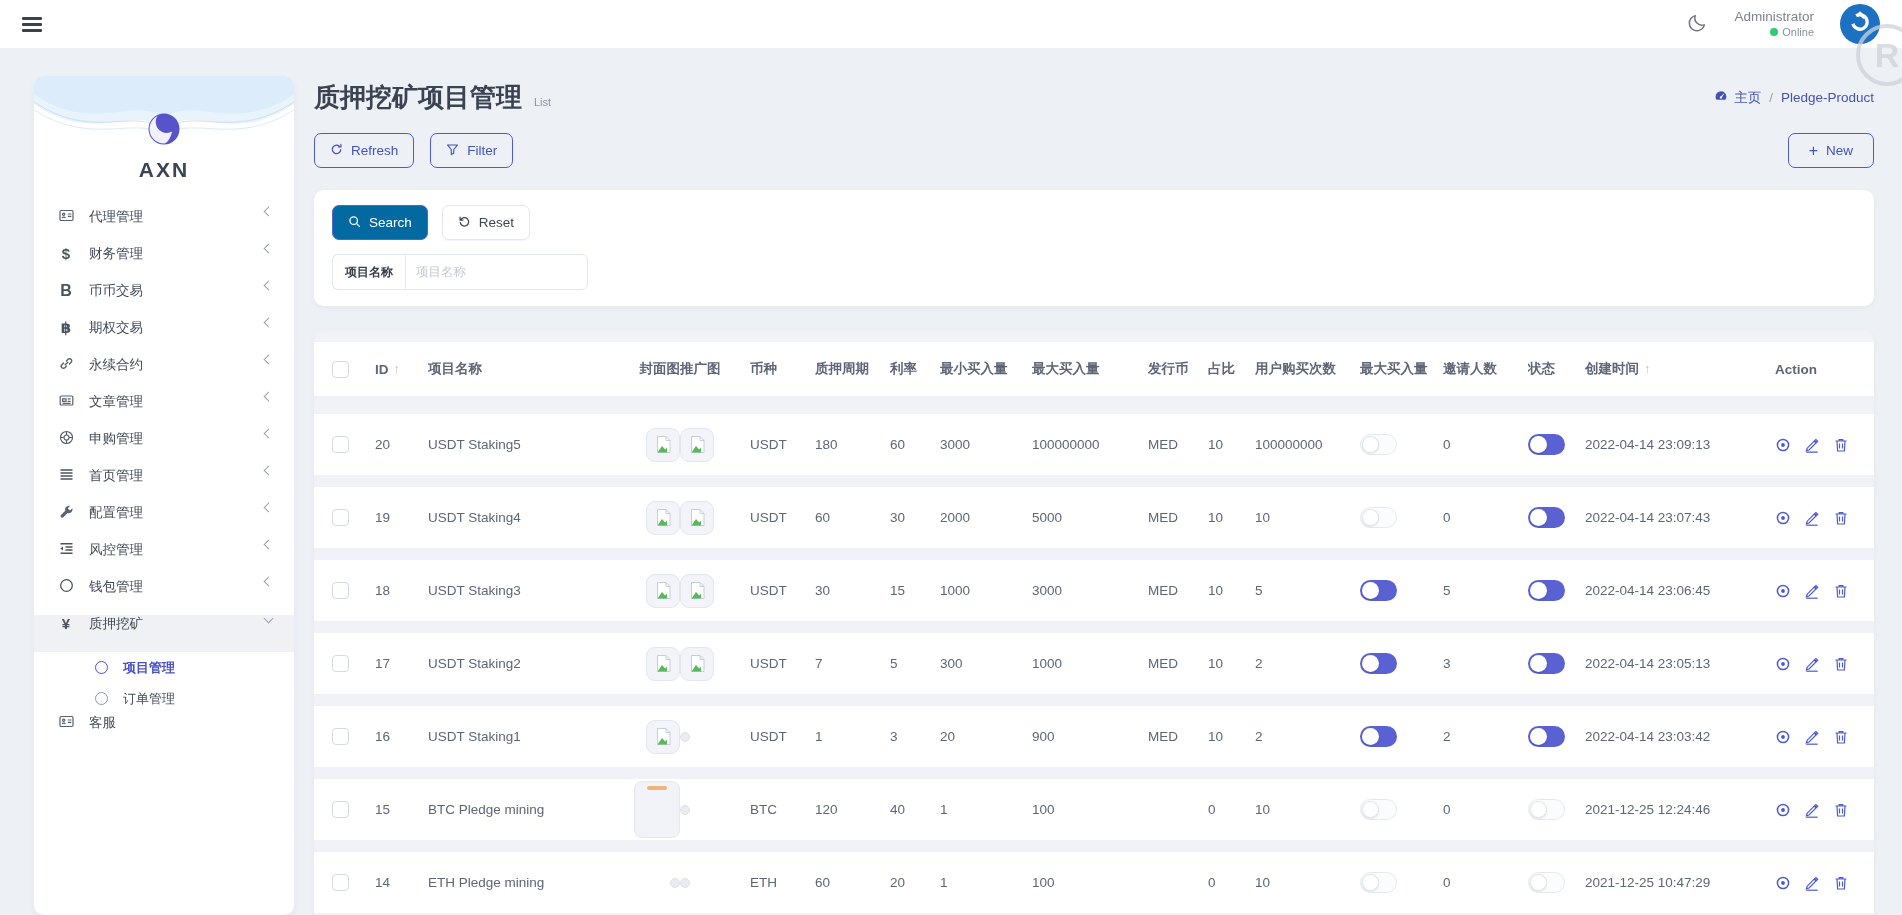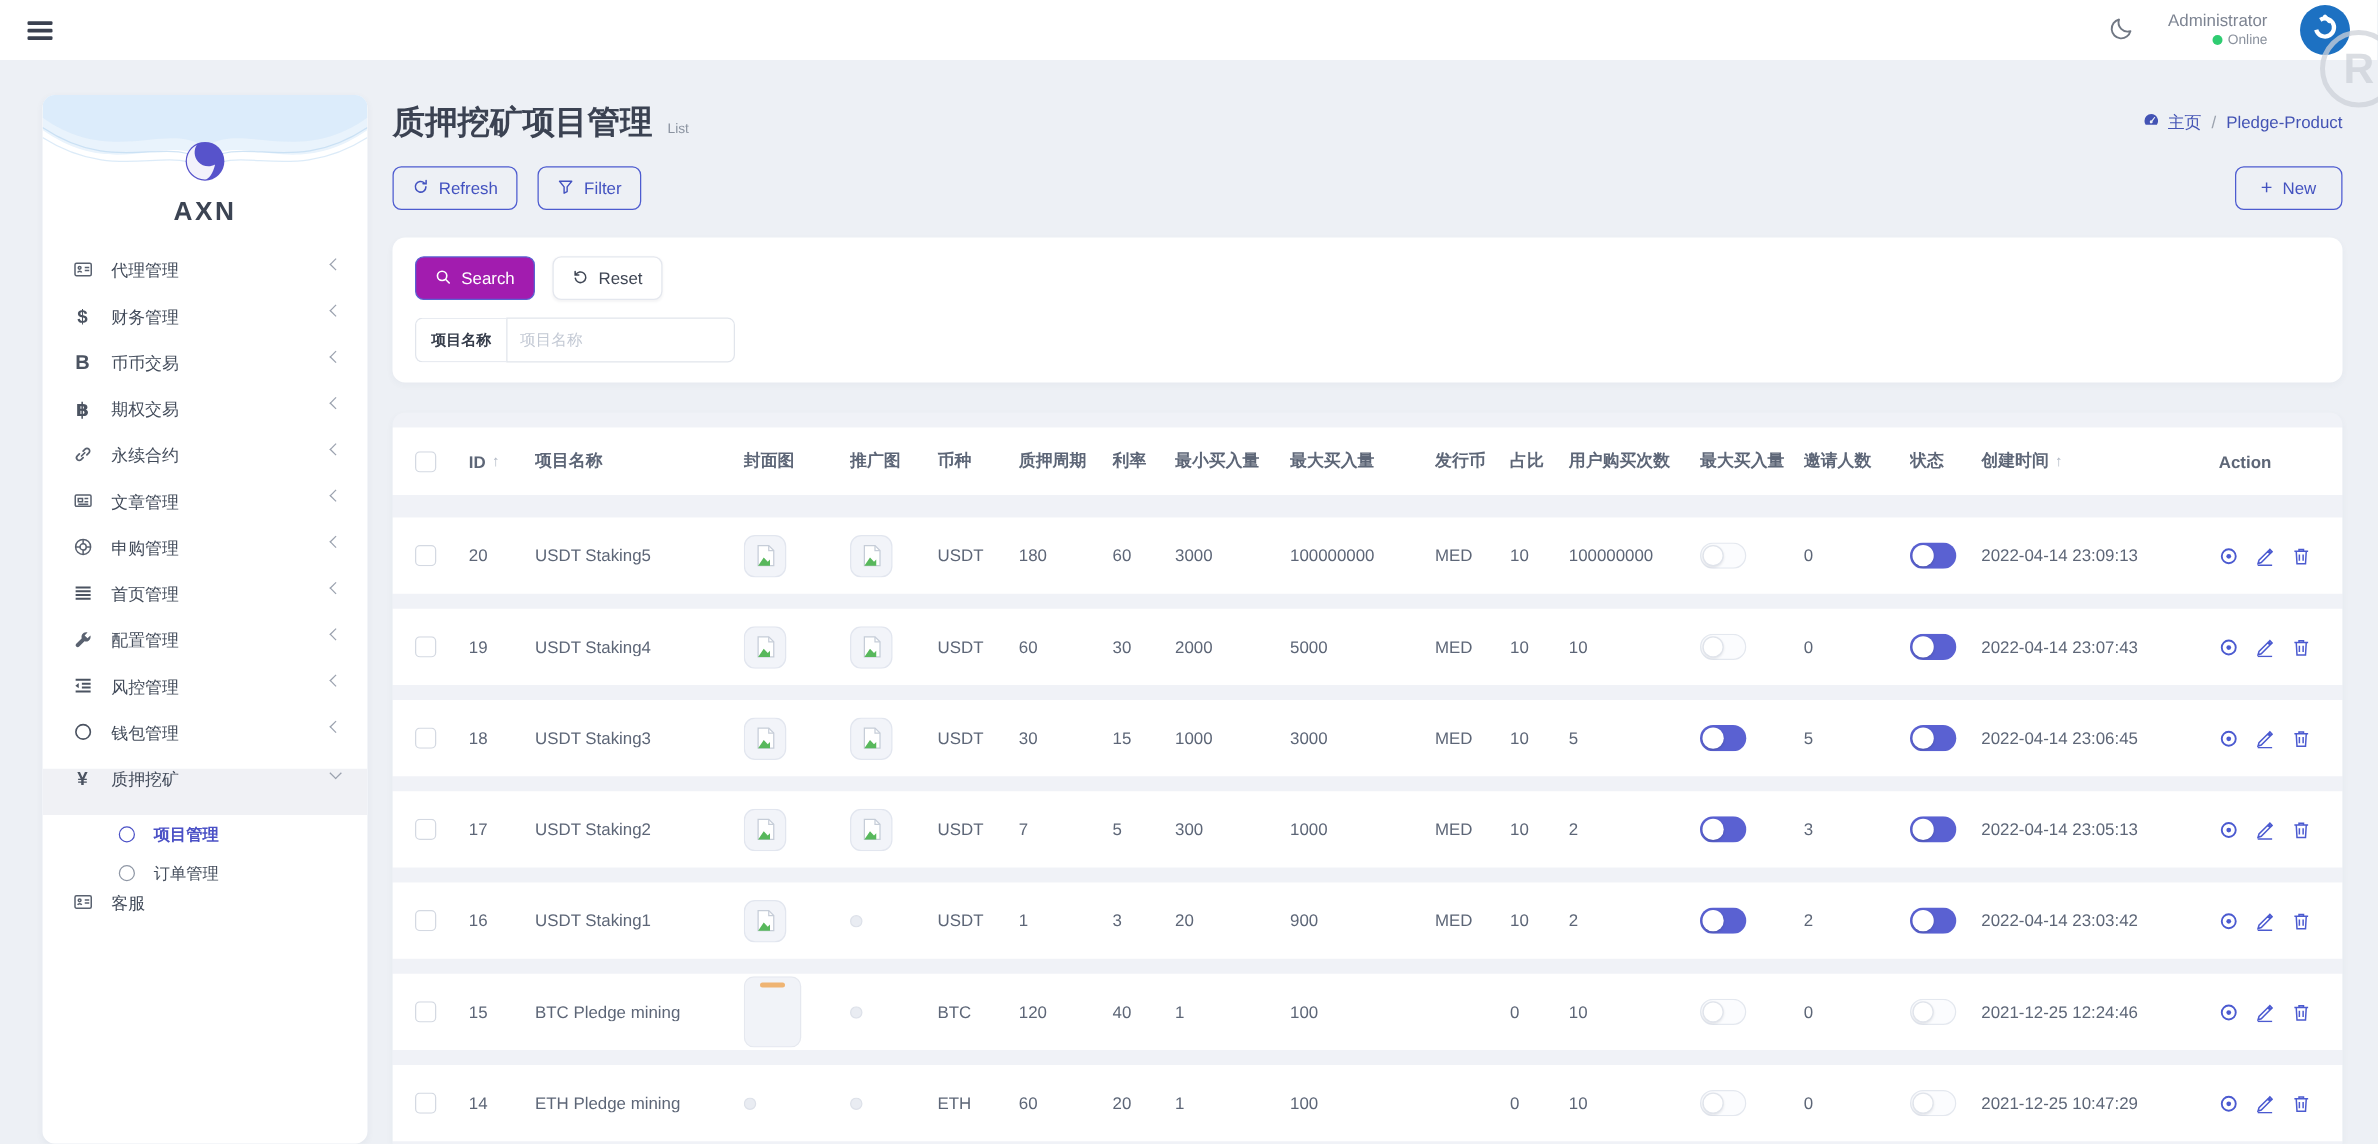--- a/index.html
+++ b/index.html
@@ -64,41 +64,41 @@
   .btn{ display:inline-flex; align-items:center; gap:8px; height:35px; padding:0 15px;
     border-radius:7px; font-size:13.5px; cursor:pointer; background:transparent; }
   .btn-outline{ border:1px solid #4d5bd0; color:#4352c0; }
   .btn-outline + .btn-outline{ margin-left:16px; }
   .btn-new{ margin-left:auto; border:1px solid #4d5bd0; color:#4352c0; padding:0 20px; }
   .plus-glyph{ font-size:16px; line-height:1; }
 
   .card{ background:#fff; border-radius:10px; box-shadow:0 2px 6px rgba(60,70,90,.04); }
   .search-card{ margin-top:22px; padding:15px 18px 16px; }
   .search-row{ display:flex; align-items:center; gap:14px; }
-  .btn-solid{ background:#a21caf; border:1px solid #5a61d2; color:#fff; }
+  .btn-solid{ background:#0369a1; border:1px solid #5a61d2; color:#fff; }
   .btn-plain{ background:#fff; border:1px solid #e4e7ee; color:#3f4654; box-shadow:0 1px 2px rgba(60,70,90,.06); }
   .filter-group{ margin-top:14px; display:flex; align-items:stretch; width:380px; }
   .filter-label{ display:flex; align-items:center; padding:0 12px; border:1px solid #e1e5ec;
     border-right:none; border-radius:6px 0 0 6px; background:#fff; font-size:12px; font-weight:bold; color:#353c4a; }
   .filter-input{ flex:0 0 168px; height:36px; border:1px solid #e1e5ec; border-radius:0 6px 6px 0;
     padding:0 10px; font-size:12.5px; color:#3f4654; outline:none; }
   .filter-input::placeholder{ color:#c3c9d4; }
 
   
   .table-card{ margin-top:24px; overflow:hidden; padding:0 18px; background:#f0f2f7; }
   .thead{ height:54px; display:flex; align-items:center; background:#fff; margin:12px -18px; padding:0 18px; }
   .hcell{ font-size:12.5px; font-weight:bold; color:#4a5264; display:flex; align-items:center; gap:5px; }
   .sort-arrow{ color:#b3bac6; font-weight:normal; font-size:12px; }
   .tbody{ background:#f0f2f7; margin:0 -18px; padding-top:6px; }
   .trow{ height:61px; display:flex; align-items:center; background:#fff; padding:0 18px; }
   .trow + .trow{ margin-top:12px; }
   .cell{ font-size:13.5px; color:#5d6677; display:flex; align-items:center; overflow:hidden; white-space:nowrap; }
 
   .c-check{ width:43px; } .c-id{ width:53px; } .c-name{ width:167px; }
-  .c-cover{ width:85px; } .c-promo{ width:70px; } .c-coin{ width:65px; }
+  .c-cover{ width:85px;justify-content:flex-end; } .c-promo{ width:70px; } .c-coin{ width:65px; }
   .c-period{ width:75px; } .c-rate{ width:50px; } .c-min{ width:92px; }
   .c-max{ width:116px; } .c-issue{ width:60px; } .c-ratio{ width:47px; }
   .c-buys{ width:105px; } .c-unlock{ width:83px; } .c-invites{ width:85px; }
   .c-status{ width:57px; } .c-created{ width:190px; } .c-action{ flex:1; gap:13px; }
 
   .checkbox{ width:17px; height:17px; border:1.6px solid #d4d9e2; border-radius:4px; background:#fff; cursor:pointer; }
 
   .media-image{ width:34px; height:34px; border:1px solid #e2e6ef; border-radius:9px;
     background:#f2f4f9; display:flex; align-items:center; justify-content:center; }
   .media-dot{ width:10px; height:10px; border-radius:50%; background:#e9ecf2; border:1px solid #dde1e9; }

